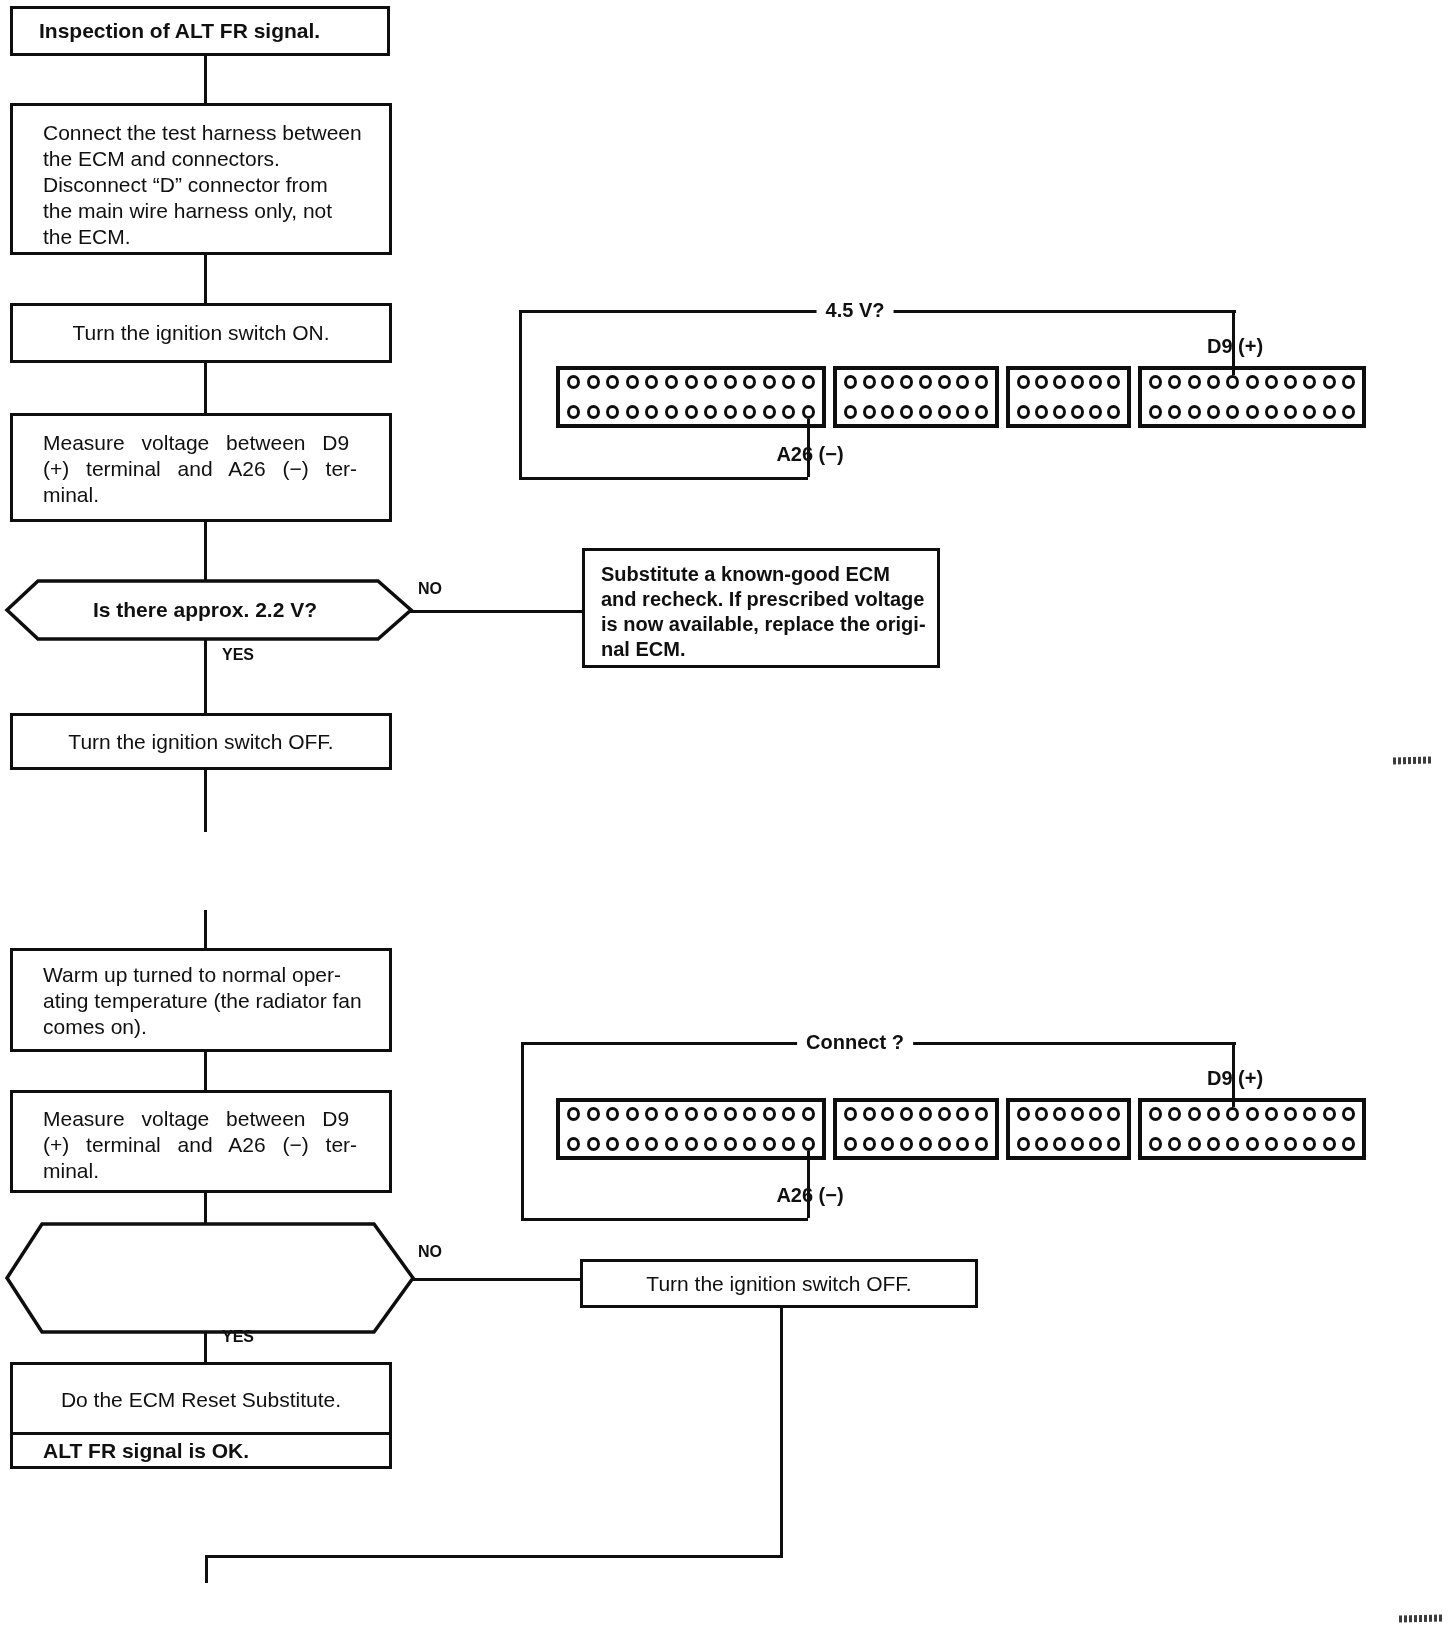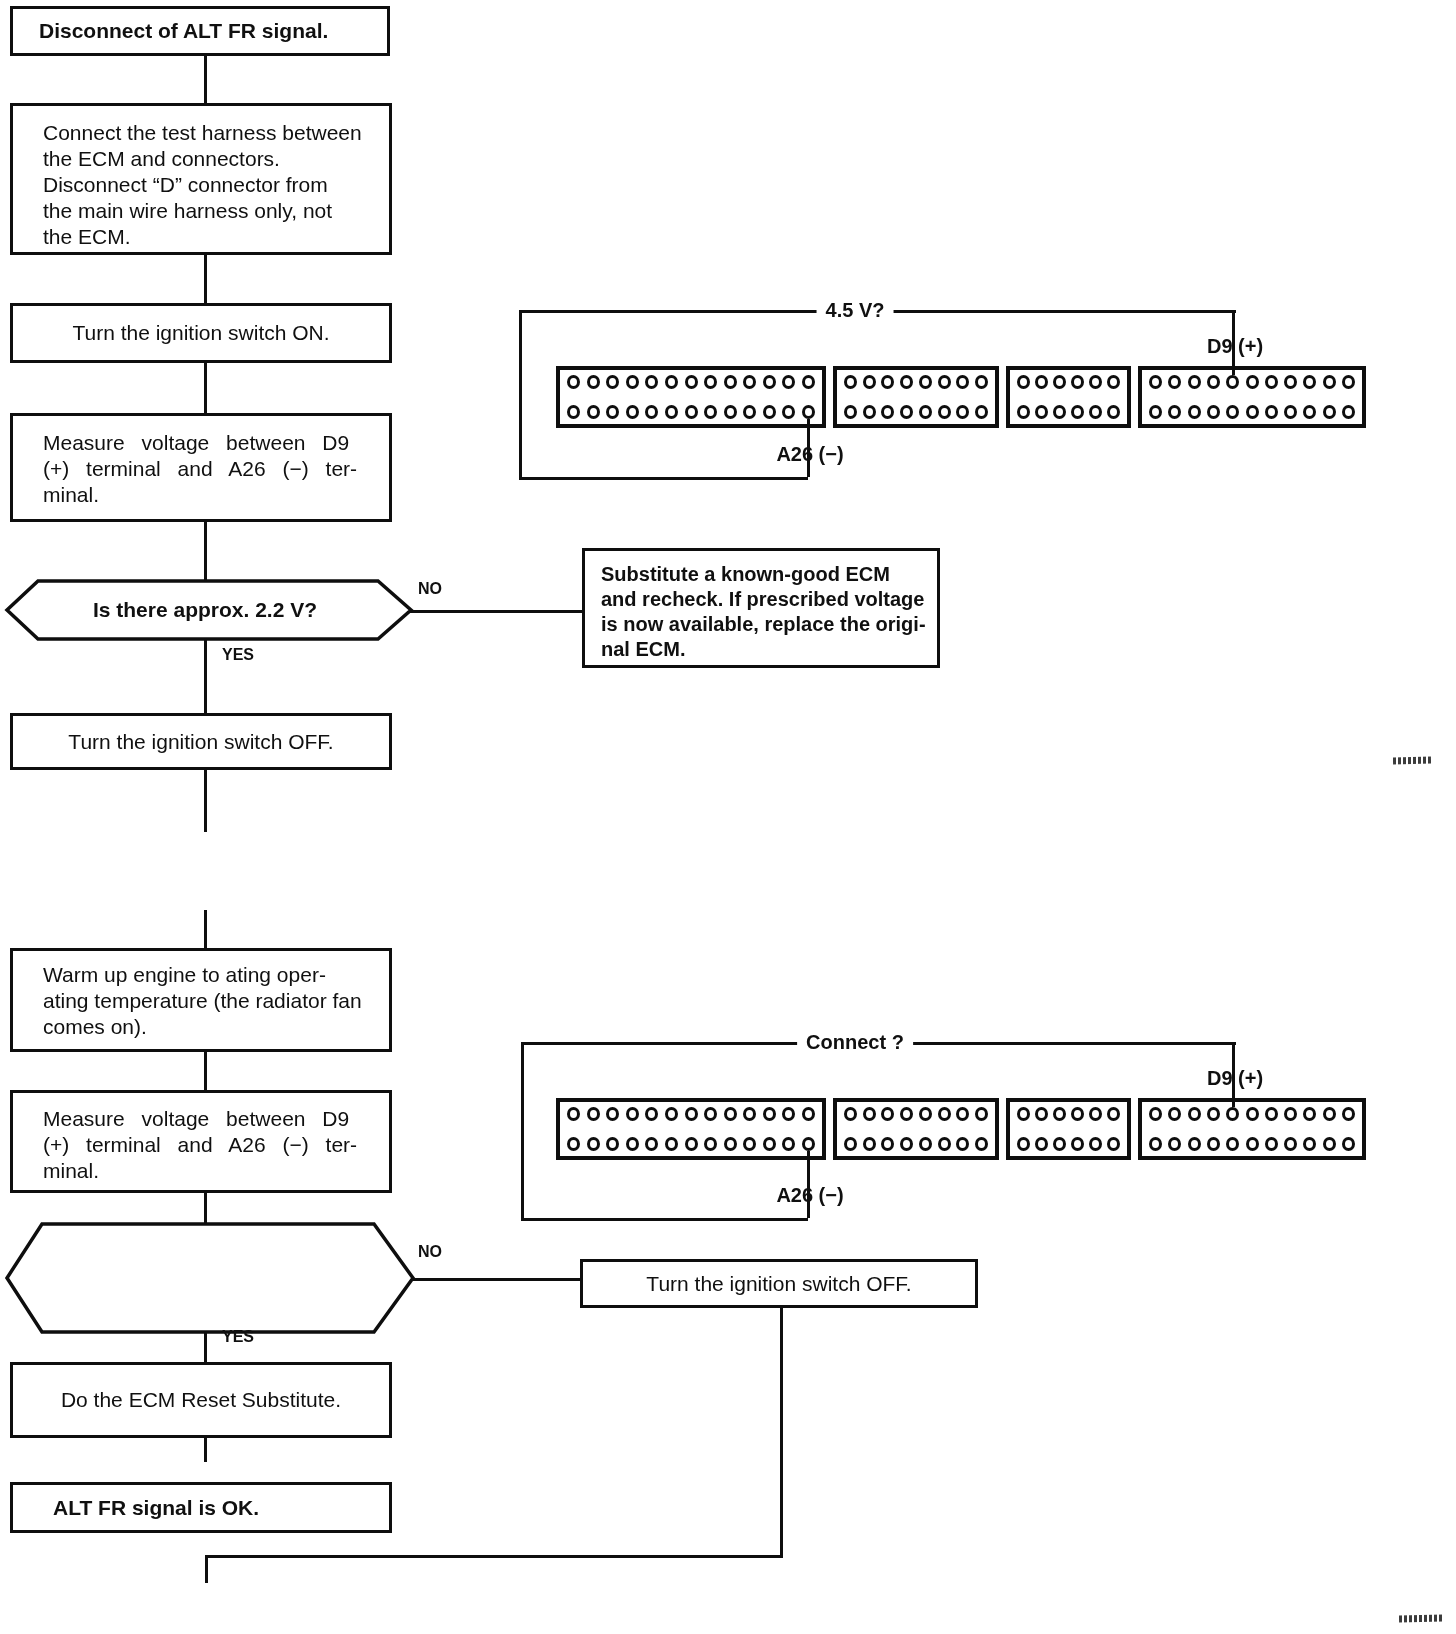--- a/index.html
+++ b/index.html
@@ -44,21 +44,21 @@
   <div class="ln" style="left:204px;top:1333px;width:3px;height:29px"></div>
   <div class="ln" style="left:204px;top:1438px;width:3px;height:24px"></div>
 
   <div class="ln" style="left:410px;top:610px;width:172px;height:3px"></div>
   <div class="ln" style="left:412px;top:1278px;width:168px;height:3px"></div>
 
   <div class="ln" style="left:780px;top:1308px;width:3px;height:249px"></div>
   <div class="ln" style="left:205px;top:1555px;width:578px;height:3px"></div>
   <div class="ln" style="left:205px;top:1555px;width:3px;height:28px"></div>
 
-  <div class="box bold cbox" style="left:10px;top:6px;width:380px;height:50px;justify-content:flex-start;padding-left:26px;text-align:left">Disconnect of ALT FR signal.</div>
+  <div class="box bold cbox" style="left:10px;top:6px;width:380px;height:50px;justify-content:flex-start;padding-left:26px;text-align:left">Inspection of ALT FR signal.</div>
 
   <div class="box" style="left:10px;top:103px;width:382px;height:152px;padding:14px 0 0 30px">Connect the test harness between
 the ECM and connectors.
 Disconnect “D” connector from
 the main wire harness only, not
 the ECM.</div>
 
   <div class="box cbox" style="left:10px;top:303px;width:382px;height:60px">Turn the ignition switch ON.</div>
 
   <div class="box" style="left:10px;top:413px;width:382px;height:109px;padding:14px 0 0 30px;word-spacing:11px">Measure voltage between D9
@@ -73,39 +73,39 @@
   <div class="branch-label" style="left:222px;top:646px">YES</div>
 
   <div class="box bold" style="left:582px;top:548px;width:358px;height:120px;padding:11px 0 0 16px;font-size:20px;line-height:25px">Substitute a known-good ECM
 and recheck. If prescribed voltage
 is now available, replace the origi-
 nal ECM.</div>
 
   <div class="box cbox" style="left:10px;top:713px;width:382px;height:57px">Turn the ignition switch OFF.</div>
 
 
-  <div class="box" style="left:10px;top:948px;width:382px;height:104px;padding:11px 0 0 30px">Warm up engine to ating oper-
+  <div class="box" style="left:10px;top:948px;width:382px;height:104px;padding:11px 0 0 30px">Warm up turned to normal oper-
 ating temperature (the radiator fan
 comes on).</div>
 
   <div class="box" style="left:10px;top:1090px;width:382px;height:103px;padding:13px 0 0 30px;word-spacing:11px">Measure voltage between D9
 (+) terminal and A26 (−) ter-
 minal.</div>
 
   <svg class="hexlayer" style="left:4px;top:1221px" width="412" height="114" viewBox="0 0 412 114">
     <polygon points="38,3 370,3 409,57 370,111 38,111 3,57" fill="#ffffff" stroke="#0e0e0e" stroke-width="3.5"></polygon>
   </svg>
   <div class="branch-label" style="left:418px;top:1243px">NO</div>
   <div class="branch-label" style="left:222px;top:1328px">YES</div>
 
   <div class="box cbox" style="left:580px;top:1259px;width:398px;height:49px">Turn the ignition switch OFF.</div>
 
   <div class="box cbox" style="left:10px;top:1362px;width:382px;height:76px">Do the ECM Reset Substitute.</div>
 
-  <div class="box bold cbox" style="left:10px;top:1482px;width:382px;height:51px;justify-content:flex-start;padding-left:40px;text-align:left">ALT FR signal is OK.</div>
+  <div class="box bold cbox" style="left:10px;top:1432px;width:382px;height:37px;justify-content:flex-start;padding-left:30px;text-align:left">ALT FR signal is OK.</div>
 
   <div class="artifact" style="left:1393px;top:757px;width:38px"></div>
   <div class="artifact" style="left:1399px;top:1615px;width:44px"></div>
 
 <div class="cblock" style="left: 556px; top: 366px; width: 270px; height: 62px;"></div>
     <div class="pin" style="left: 567px; top: 375px;"></div>
     <div class="pin" style="left: 587px; top: 375px;"></div>
     <div class="pin" style="left: 606px; top: 375px;"></div>
     <div class="pin" style="left: 626px; top: 375px;"></div>
     <div class="pin" style="left: 645px; top: 375px;"></div>

